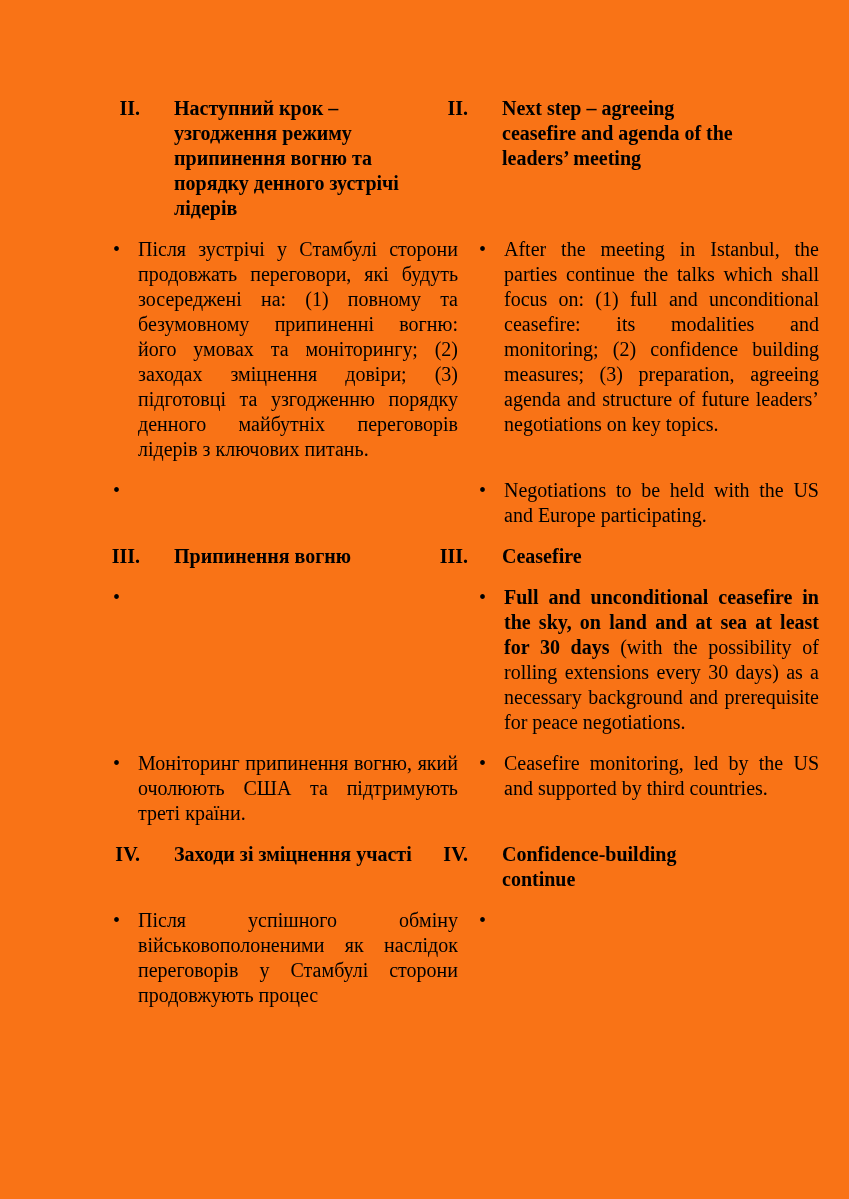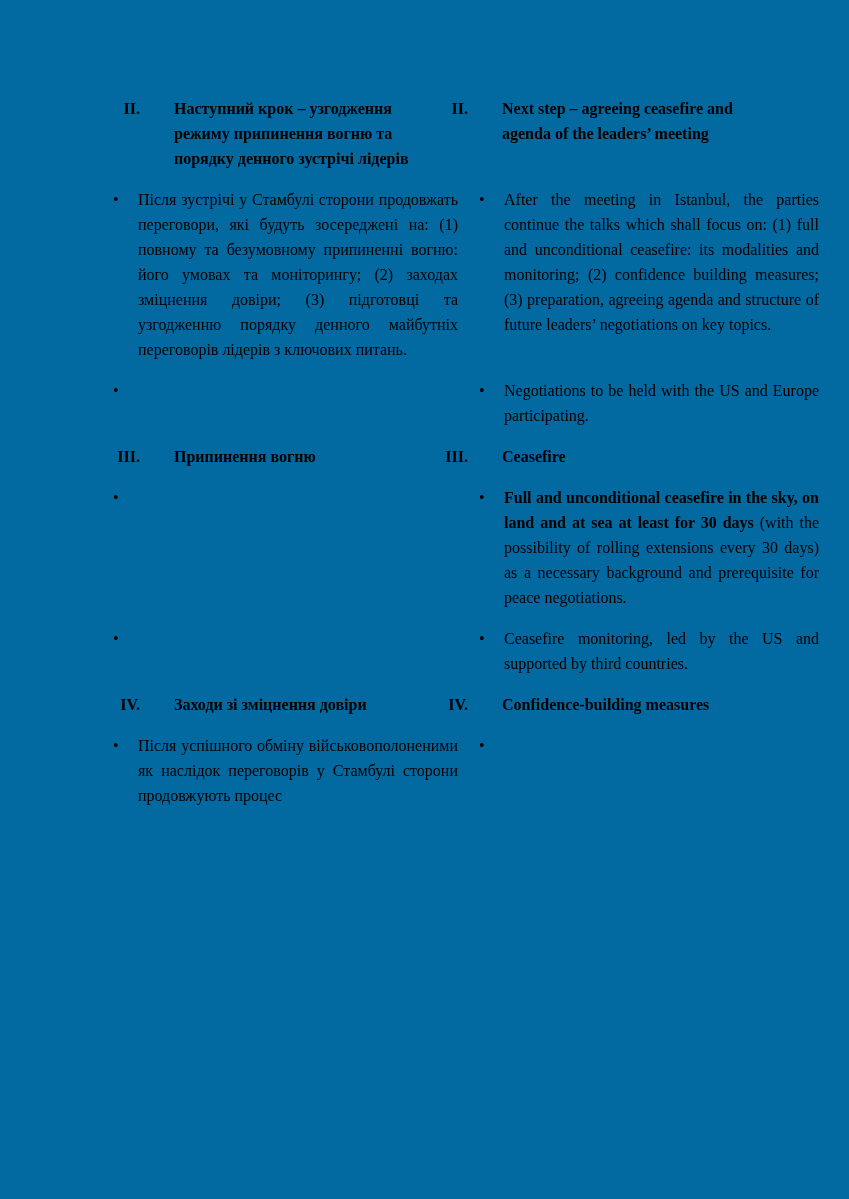--- a/index.html
+++ b/index.html
@@ -1,24 +1,24 @@
 <!DOCTYPE html>
 <html><head>
 <meta charset="utf-8">
 <style>
   html, body { margin: 0; padding: 0; }
   body { background: #ffffff; }
   .page {
     position: relative;
     width: 849px;
     height: 1199px;
-    background: #0369a1;
+    background: #f97316;
     color: #000000;
     font-family: "Liberation Serif", "DejaVu Serif", serif;
-    font-size: 16px;
+    font-size: 20px;
     line-height: 25px;
     overflow: hidden;
   }
   .doc {
     position: absolute;
     left: 100px;
     top: 96px;
     width: 645px;
     display: flex;
     flex-direction: column;
@@ -113,35 +113,36 @@
       </div>
       <div class="col-r bullet">
         <span class="marker">•</span>
         <span><b>Full and unconditional ceasefire in the sky, on land and at sea at least for 30 days</b><span> (with the possibility of rolling extensions every 30 days) as a necessary background and prerequisite for peace negotiations.</span></span>
       </div>
     </div>
 
     <div class="row">
       <div class="col-l bullet">
         <span class="marker">•</span>
+        <span>Моніторинг припинення вогню, який очолюють США та підтримують треті країни.</span>
       </div>
       <div class="col-r bullet">
         <span class="marker">•</span>
         <span>Ceasefire monitoring, led by the US and supported by third countries.</span>
       </div>
     </div>
 
     <div class="row">
       <div class="col-l heading">
         <span class="num">IV.</span>
-        <span class="htext">Заходи зі зміцнення довіри</span>
+        <span class="htext">Заходи зі зміцнення участі</span>
       </div>
       <div class="col-r heading">
         <span class="num">IV.</span>
-        <span class="htext">Confidence-building measures</span>
+        <span class="htext">Confidence-building continue</span>
       </div>
     </div>
 
     <div class="row">
       <div class="col-l bullet">
         <span class="marker">•</span>
         <span>Після успішного обміну військовополоненими як наслідок переговорів у Стамбулі сторони продовжують процес</span>
       </div>
       <div class="col-r bullet">
         <span class="marker">•</span>

